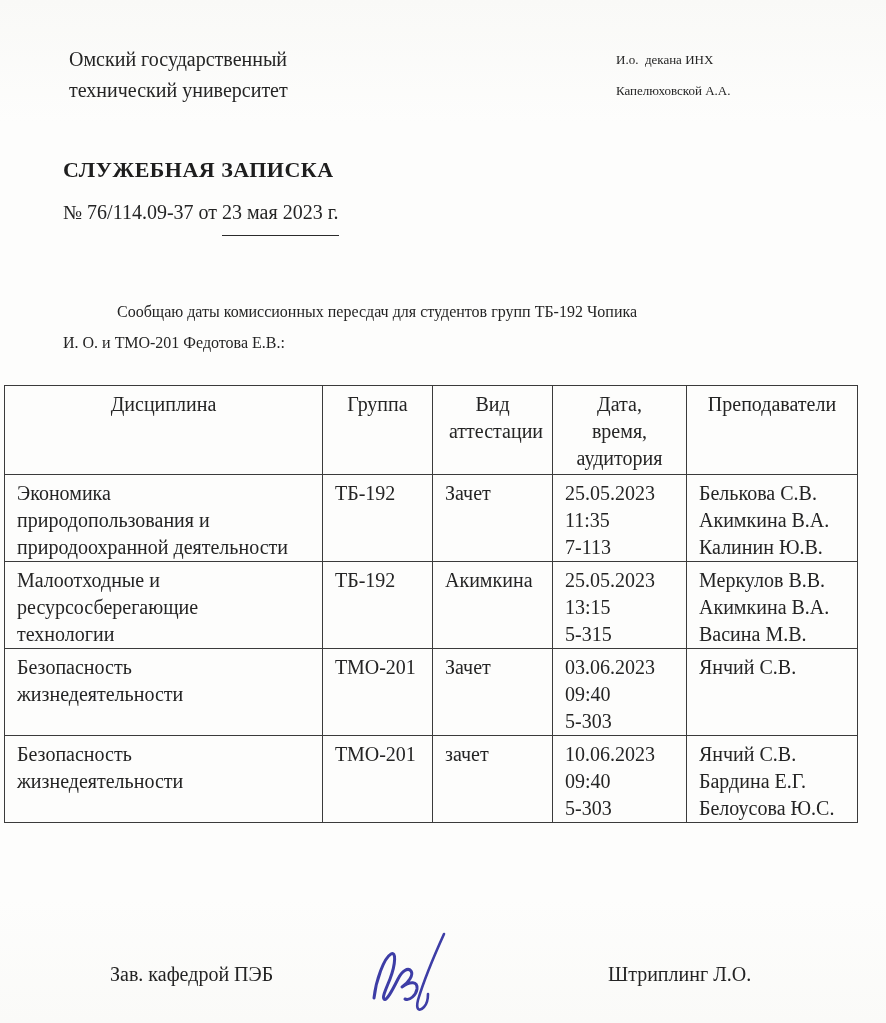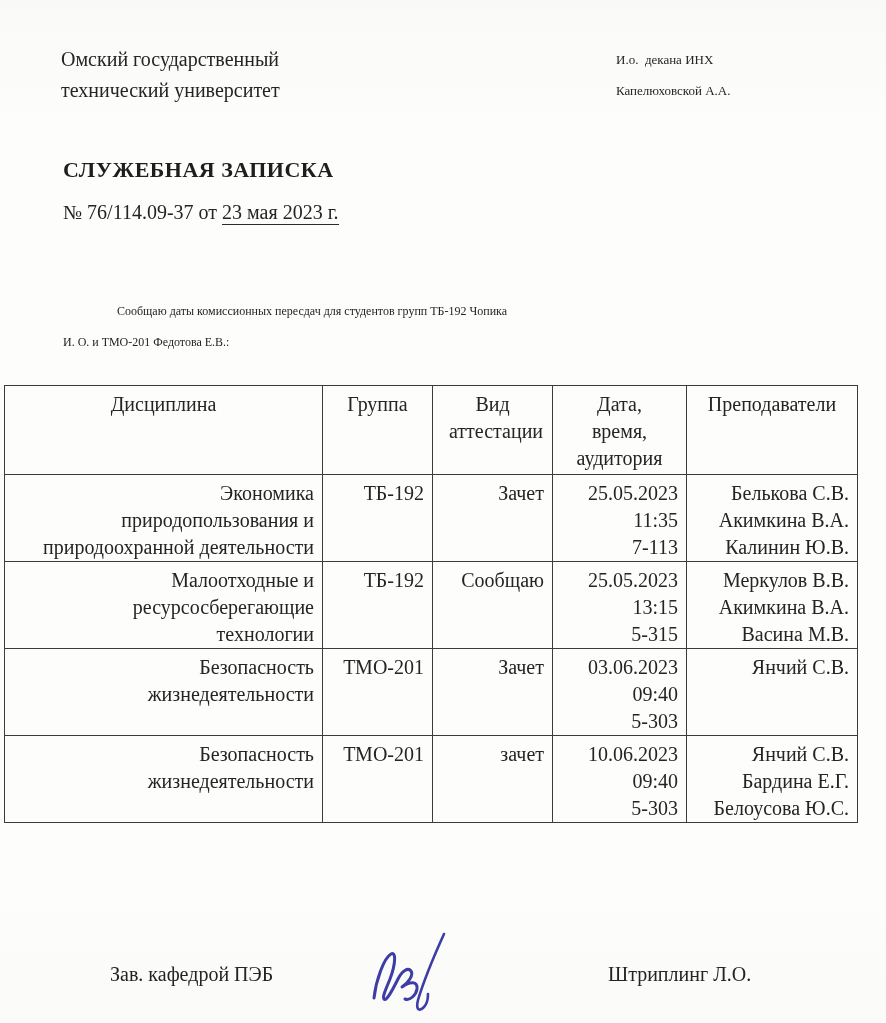--- a/index.html
+++ b/index.html
@@ -7,28 +7,28 @@
     position:relative;
     width:886px;height:1023px;
     margin:0 auto;
     background:linear-gradient(180deg,#f9f9f7 0%, #fdfdfc 12%, #fdfdfc 88%, #fafaf8 100%);
     font-family:"Liberation Serif","DejaVu Serif",serif;
     color:#242424;
     overflow:hidden;
   }
   .abs{position:absolute;}
   .preline{white-space:pre-line;}
-  .org{left:61px;top:44px;font-size:20px;line-height:31px;}
+  .org{left:69px;top:44px;font-size:20px;line-height:31px;}
   .recipient{left:616px;top:44px;font-size:13px;line-height:31px;white-space:pre;}
   .title{left:63px;top:157px;font-size:22px;font-weight:bold;letter-spacing:.5px;margin:0;color:#1e1e1e;text-align:right;}
   .docnum{left:63px;top:201px;font-size:20px;}
-  .docnum .u{border-bottom:1.5px solid #2b2b2b;padding-bottom:1px;}
+  .docnum .u{border-bottom:1.5px solid #2b2b2b;padding-bottom:12px;}
   .body-par{
     left:63px;top:296px;width:775px;margin:0;
-    font-size:12px;line-height:31px;text-indent:54px;
+    font-size:16px;line-height:31px;text-indent:54px;
   }
   table.schedule{
     position:absolute;left:4px;top:385px;width:853px;
     border-collapse:collapse;table-layout:fixed;
     font-size:20px;color:#242424;
   }
   table.schedule col.c1{width:318px;}
   table.schedule col.c2{width:110px;}
   table.schedule col.c3{width:120px;}
   table.schedule col.c4{width:134px;}
@@ -37,21 +37,21 @@
     border:1.5px solid #3b3b3b;
     vertical-align:top;
     white-space:pre-line;
     line-height:27px;
   }
   table.schedule th{
     font-weight:normal;text-align:center;
     padding:5px 16px 2px;height:52px;
   }
   table.schedule td{
-    padding:5px 8px 0 0;height:81px;text-align:right;
+    padding:5px 8px 0 12px;height:81px;
   }
   .sig-label{left:110px;top:963px;font-size:20px;text-align:center;}
   .sig-name{left:608px;top:963px;font-size:20px;}
   .signature{left:358px;top:928px;width:112px;height:92px;}
   .signature path{fill:none;stroke-linecap:round;stroke-linejoin:round;}
 </style>
 </head>
 <body>
 
 <div id="page">
@@ -102,21 +102,21 @@
 7-113</td>
           <td>Белькова С.В.
 Акимкина В.А.
 Калинин Ю.В.</td>
         </tr>
         <tr>
           <td>Малоотходные и
 ресурсосберегающие
 технологии</td>
           <td>ТБ-192</td>
-          <td>Сообщаю</td>
+          <td>Акимкина</td>
           <td>25.05.2023
 13:15
 5-315</td>
           <td>Меркулов В.В.
 Акимкина В.А.
 Васина М.В.</td>
         </tr>
         <tr>
           <td>Безопасность
 жизнедеятельности</td>

